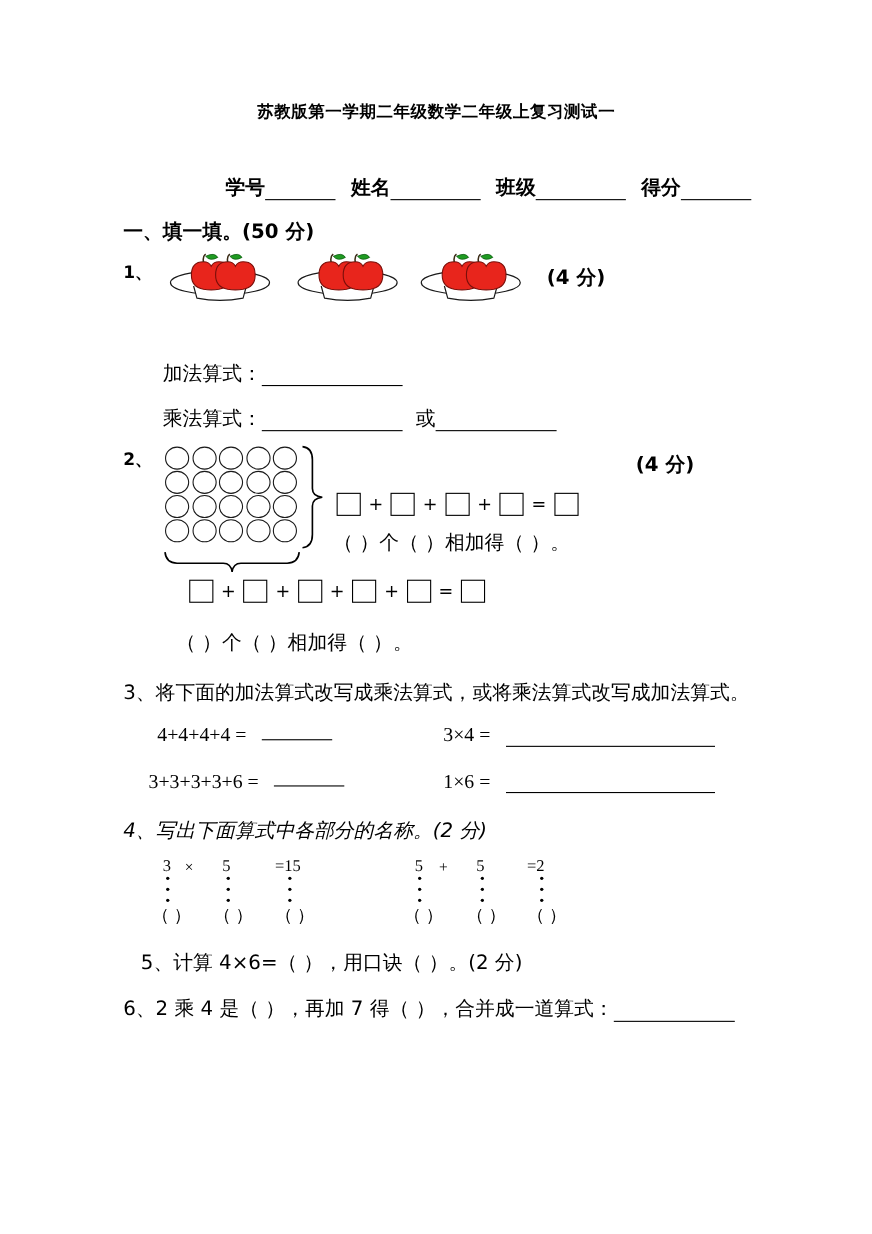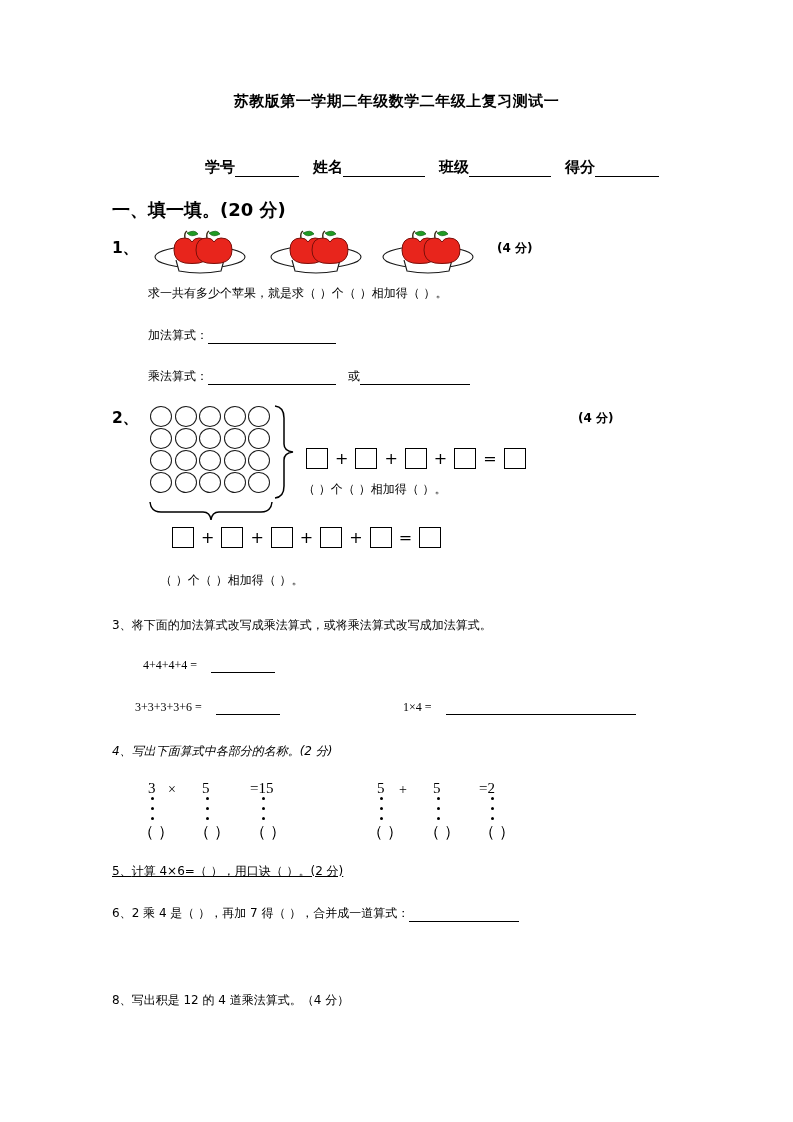--- a/index.html
+++ b/index.html
@@ -35,21 +35,21 @@
     font-family: "DejaVu Sans", "Liberation Sans", sans-serif;
   }
 
   
   .info-row {
     position: absolute;
     top: 158px;
     left: 205px;
     display: flex;
     align-items: flex-end;
-    font-size: 15px;
+    font-size: 18px;
     font-weight: bold;
     font-family: "DejaVu Sans", "Liberation Sans", sans-serif;
   }
   .info-item { display: flex; align-items: flex-end; }
   .info-label { white-space: nowrap; }
   .blank-line {
     display: inline-block;
     border-bottom: 1.6px solid #000;
     height: 14px;
   }
@@ -61,21 +61,21 @@
     top: 198px;
     left: 112px;
     font-size: 18px;
     font-weight: bold;
     font-family: "DejaVu Sans", "Liberation Sans", sans-serif;
   }
 
   
   .q-row {
     position: absolute;
-    font-size: 12px;
+    font-size: 18px;
     font-family: "DejaVu Sans", "Liberation Sans", sans-serif;
     white-space: nowrap;
   }
   .q-num {
     position: absolute;
     font-size: 15.5px;
     font-weight: bold;
     font-family: "DejaVu Sans", "Liberation Sans", sans-serif;
   }
 
@@ -168,21 +168,21 @@
       <span class="info-label">班级</span>
       <span class="blank-line u-82"></span>
     </span>
     <span class="gap-sm"></span>
     <span class="info-item">
       <span class="info-label">得分</span>
       <span class="blank-line u-64"></span>
     </span>
   </div>
 
-  <div class="section-heading">一、填一填。(20 分)</div>
+  <div class="section-heading">一、填一填。(50 分)</div>
 
   <div class="q-num" style="top:238px; left:112px;">1、</div>
 
   <div class="plate-wrap" style="top:229px; left:152px;">
     <svg class="plate" width="96" height="46" viewBox="0 0 96 46">
       <ellipse cx="48" cy="28" rx="45" ry="11" fill="#ffffff" stroke="#1a1a1a" stroke-width="1.1"></ellipse>
       <path d="M24 31 L27 42 Q48 46 69 42 L72 31" fill="#ffffff" stroke="#1a1a1a" stroke-width="1.1"></path>
       <path d="M30 22 Q30 8 42 9 Q48 9 48 16 Q48 9 54 9 Q60 9 60 20" fill="none" stroke="#e8251c" stroke-width="0"></path>
       <g>
         <path d="M22 21 q0 -12 11 -12 q5 0 7 4 q2 -4 7 -4 q11 0 11 12 q0 11 -11 13 q-7 1 -14 0 q-11 -2 -11 -13 z" fill="#e8251c" stroke="#7a0f0a" stroke-width="1"></path>
@@ -226,21 +226,20 @@
       <g>
         <path d="M44 21 q0 -12 11 -12 q5 0 7 4 q2 -4 7 -4 q11 0 11 12 q0 11 -11 13 q-7 1 -14 0 q-11 -2 -11 -13 z" fill="#e8251c" stroke="#7a0f0a" stroke-width="1"></path>
         <path d="M55 9 q-1 -5 2 -7" fill="none" stroke="#3a2a16" stroke-width="1.4"></path>
         <path d="M57 4 q8 -4 11 1 q-7 4 -11 -1 z" fill="#1f9b22" stroke="#0c5a10" stroke-width="0.7"></path>
       </g>
     </svg>
   </div>
 
   <div class="q-row" style="top:240px; left:497px; font-weight:bold;">(4 分)</div>
 
-  <div class="q-row" style="top:285px; left:148px;">求一共有多少个苹果，就是求（     ）个（   ）相加得（         ）。</div>
 
   <div class="q-row" style="top:327px; left:148px; display:flex; align-items:flex-end;">
     <span>加法算式：</span>
     <span class="blank-line u-128"></span>
   </div>
 
   <div class="q-row" style="top:368px; left:148px; display:flex; align-items:flex-end;">
     <span>乘法算式：</span>
     <span class="blank-line u-128"></span>
     <span class="sp" style="width:12px;"></span>
@@ -316,29 +315,34 @@
   <div class="q-row" style="top:617px; left:112px;">
     <span>3、</span><span>将下面的加法算式改写成乘法算式，或将乘法算式改写成加法算式。</span>
   </div>
 
   <div class="q-row math" style="top:658px; left:143px; display:flex; ">
     <span>4+4+4+4 =</span>
     <span class="sp" style="width:14px;"></span>
     <span class="blank-line u-64"></span>
   </div>
 
-
-  <div class="q-row math" style="top:700px; left:135px; display:flex; align-items:center;">
+  <div class="q-row math" style="top:658px; left:403px; display:flex; align-items:flex-end;">
+    <span>3×4 =</span>
+    <span class="sp" style="width:14px;"></span>
+    <span class="blank-line u-190"></span>
+  </div>
+
+  <div class="q-row math" style="top:700px; left:135px; display:flex; align-items:flex-start;">
     <span>3+3+3+3+6 =</span>
     <span class="sp" style="width:14px;"></span>
     <span class="blank-line u-64"></span>
   </div>
 
   <div class="q-row math" style="top:700px; left:403px; display:flex; align-items:flex-end;">
-    <span>1×4 =</span>
+    <span>1×6 =</span>
     <span class="sp" style="width:14px;"></span>
     <span class="blank-line u-190"></span>
   </div>
 
   <div class="q-row" style="top:743px; left:112px;font-style:italic;">
     <span>4、</span><span>写出下面算式中各部分的名称。(2 分)</span>
   </div>
 
   <div class="q4-area" style="top:780px; left:140px; width:240px; height:62px;">
     <span class="q4-term" style="left:8px; top:0;">3</span>
@@ -387,28 +391,25 @@
         <i></i>
         <i></i>
         <i></i>
       </span>
 
     <span class="paren" style="left:-2px; top:42px;">（     ）</span>
     <span class="paren" style="left:55px; top:42px;">（     ）</span>
     <span class="paren" style="left:110px; top:42px;">（     ）</span>
   </div>
 
-  <div class="q-row" style="top:863px; left:112px;text-decoration:underline;">
+  <div class="q-row" style="top:863px; left:128px;">
     <span>5、</span><span>计算 4×6=（      ），用口诀（                ）。(2 分)</span>
   </div>
 
   <div class="q-row" style="top:905px; left:112px; display:flex; align-items:flex-end;">
     <span>6、</span>
       <span>2 乘 4 是（     ），再加 7 得（     ），合并成一道算式：</span>
     <span class="blank-line u-110"></span>
   </div>
 
 
-  <div class="q-row" style="top:992px; left:112px;">
-    <span>8、</span><span>写出积是 12 的 4 道乘法算式。（4 分）</span>
-  </div>
 
 </div>
 
 </body></html>

